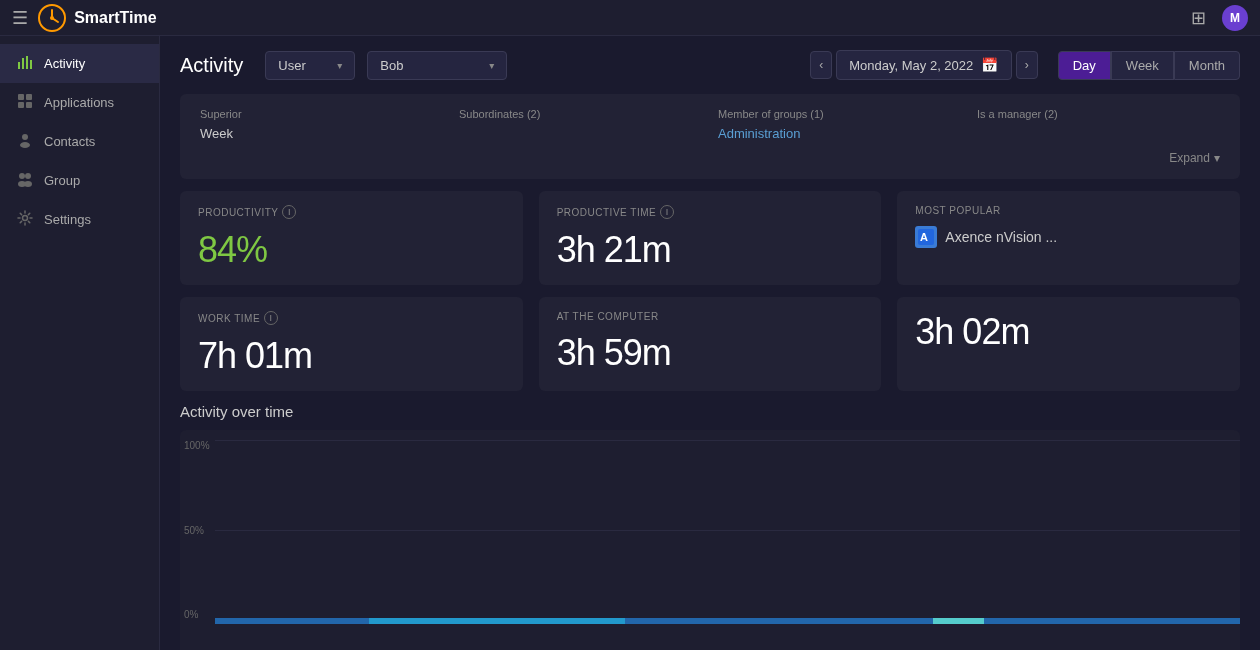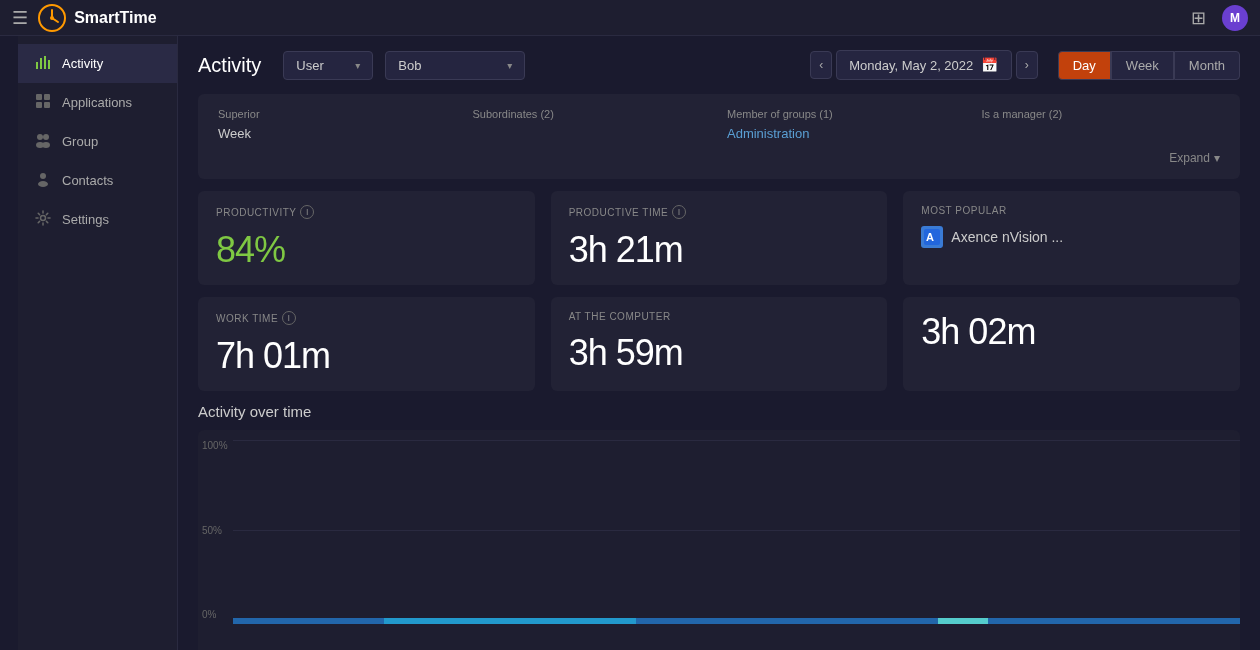--- a/index.html
+++ b/index.html
@@ -56,21 +56,20 @@
       margin-right: 10px;
       font-size: 18px;
       color: #aaa;
     }
 
     
     .main-layout {
       display: flex;
       flex: 1;
       overflow: hidden;
-      margin-left: 18px;
     }
 
     
     .sidebar {
       width: 160px;
       background: #1e1e30;
       border-right: 1px solid #2a2a40;
       flex-shrink: 0;
       padding-top: 8px;
     }
@@ -166,21 +165,21 @@
     }
     .view-tab {
       padding: 6px 14px;
       background: #252540;
       border: 1px solid #3a3a55;
       color: #aaa;
       cursor: pointer;
       font-size: 13px;
     }
     .view-tab.active {
-      background: #c2410c;
+      background: #4c1d95;
       color: #fff;
     }
     .view-tab:first-child { border-radius: 4px 0 0 4px; }
     .view-tab:last-child { border-radius: 0 4px 4px 0; }
 
     
     .info-panel {
       margin: 0 20px 12px;
       background: #222235;
       border-radius: 6px;
@@ -403,36 +402,36 @@
             <rect x="9" y="1" width="6" height="6" rx="1" fill="#666"></rect>
             <rect x="1" y="9" width="6" height="6" rx="1" fill="#666"></rect>
             <rect x="9" y="9" width="6" height="6" rx="1" fill="#666"></rect>
           </svg>
       </span>
       <span>Applications</span>
     </div>
     <div class="sidebar-item">
       <span class="sidebar-icon">
         <svg width="16" height="16" viewBox="0 0 16 16" fill="none">
+            <circle cx="8" cy="5" r="3" fill="#666"></circle>
+            <ellipse cx="8" cy="13" rx="5" ry="3" fill="#666"></ellipse>
+          </svg>
+      </span>
+      <span>Contacts</span>
+    </div>
+    <div class="sidebar-item">
+      <span class="sidebar-icon">
+        <svg width="16" height="16" viewBox="0 0 16 16" fill="none">
             <circle cx="5" cy="5" r="3" fill="#666"></circle>
             <circle cx="11" cy="5" r="3" fill="#666"></circle>
             <ellipse cx="5" cy="13" rx="4" ry="3" fill="#666"></ellipse>
             <ellipse cx="11" cy="13" rx="4" ry="3" fill="#666"></ellipse>
           </svg>
       </span>
       <span>Group</span>
-    </div>
-    <div class="sidebar-item">
-      <span class="sidebar-icon">
-        <svg width="16" height="16" viewBox="0 0 16 16" fill="none">
-            <circle cx="8" cy="5" r="3" fill="#666"></circle>
-            <ellipse cx="8" cy="13" rx="5" ry="3" fill="#666"></ellipse>
-          </svg>
-      </span>
-      <span>Contacts</span>
     </div>
     <div class="sidebar-item">
       <span class="sidebar-icon">
         <svg width="16" height="16" viewBox="0 0 16 16" fill="none">
             <circle cx="8" cy="8" r="2.5" stroke="#666" stroke-width="1.5"></circle>
             <path d="M8 1v2M8 13v2M1 8h2M13 8h2M3.2 3.2l1.4 1.4M11.4 11.4l1.4 1.4M3.2 12.8l1.4-1.4M11.4 4.6l1.4-1.4" stroke="#666" stroke-width="1.5" stroke-linecap="round"></path>
           </svg>
       </span>
       <span>Settings</span>
     </div>

